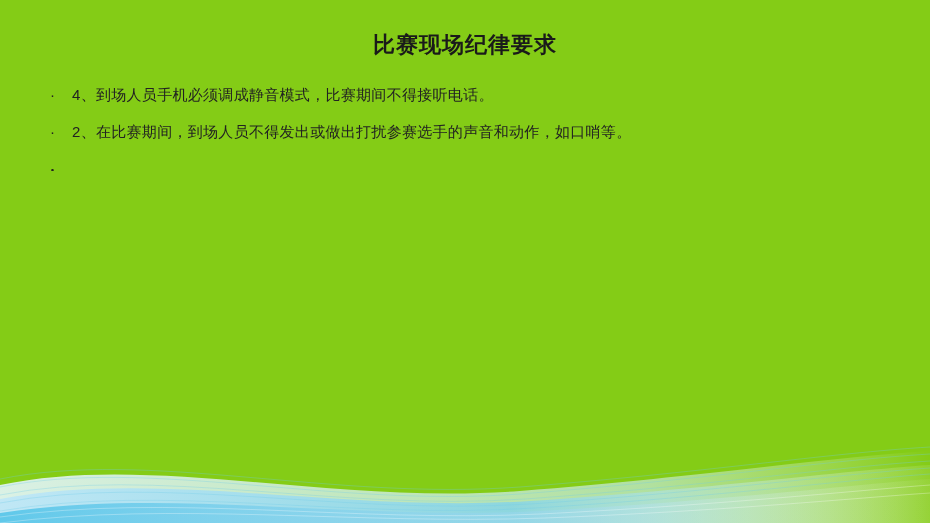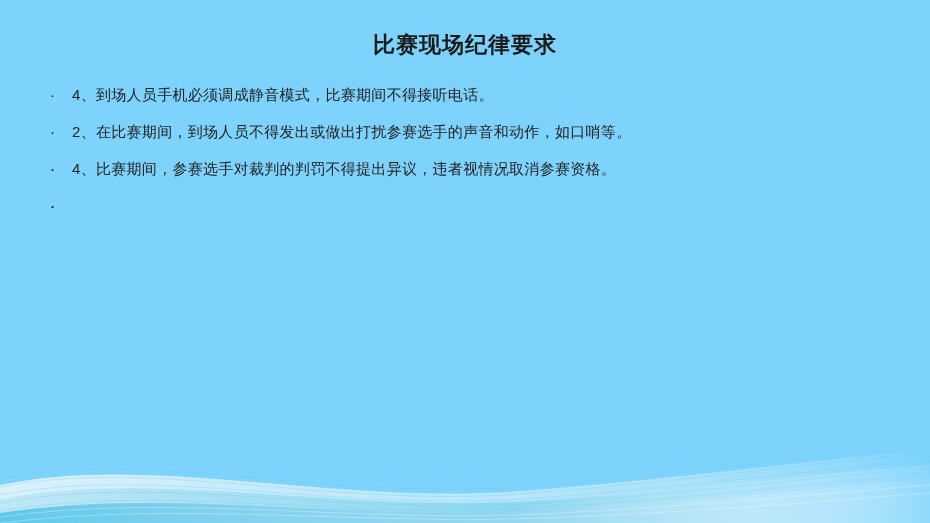--- a/index.html
+++ b/index.html
@@ -12,21 +12,21 @@
     background: #ffffff;
     font-family: "Liberation Sans", "DejaVu Sans", sans-serif;
     overflow: hidden;
     position: relative;
   }
   .slide {
     position: relative;
     width: 930px;
     height: 523px;
     box-sizing: border-box;
-    background: #7dd3fc;
+    background: #84cc16;
     overflow: hidden;
   }
   .slide-title {
     position: absolute;
     top: 30px;
     left: 0;
     width: 930px;
     text-align: center;
     font-size: 22px;
     font-weight: bold;
@@ -83,21 +83,20 @@
     </li>
     <li class="bullet-item">
       <span class="dot">·</span>
       <span>2、在比赛期间，到场人员不得发出或做出打扰参赛选手的声音和动作，如口哨等。</span>
     </li>
     <li class="bullet-item">
       <span class="dot">·</span>
     </li>
     <li class="bullet-item">
       <span class="dot">·</span>
-      <span>4、比赛期间，参赛选手对裁判的判罚不得提出异议，违者视情况取消参赛资格。</span>
     </li>
     <li class="bullet-item">
       <span class="dot">·</span>
     </li>
     <li class="bullet-item">
       <span class="dot">·</span>
     </li>
     <li class="bullet-item">
       <span class="dot">·</span>
     </li>

